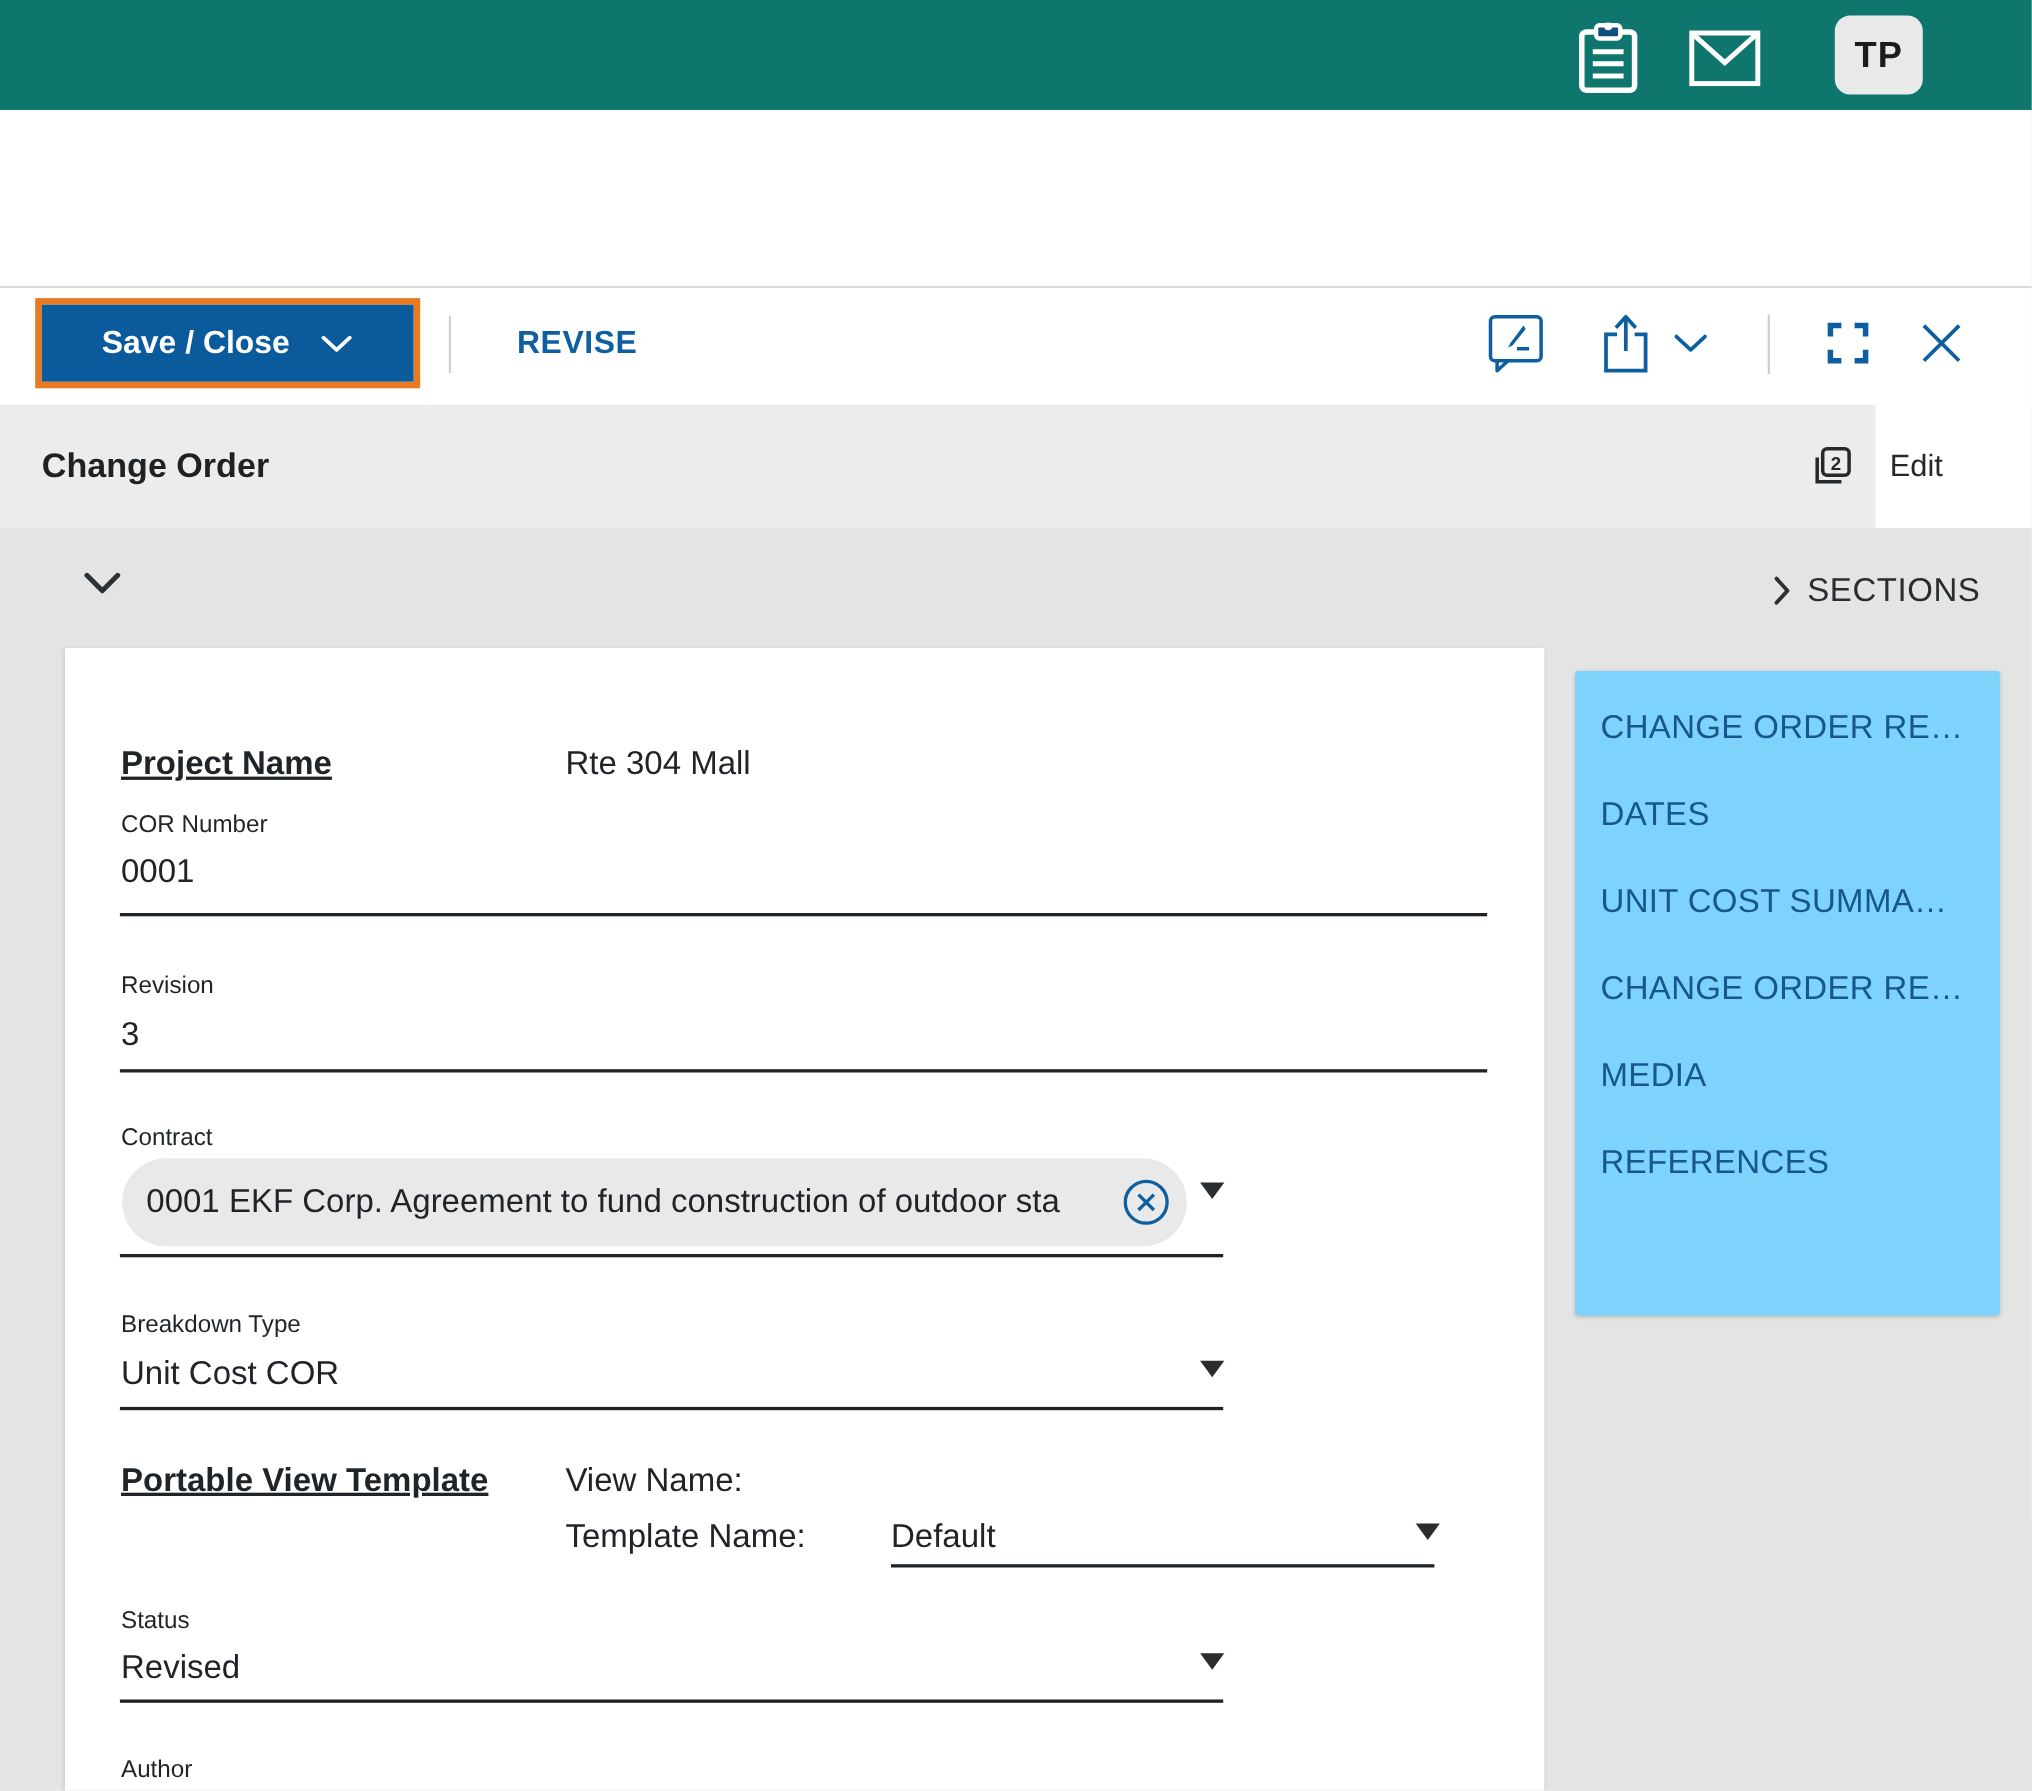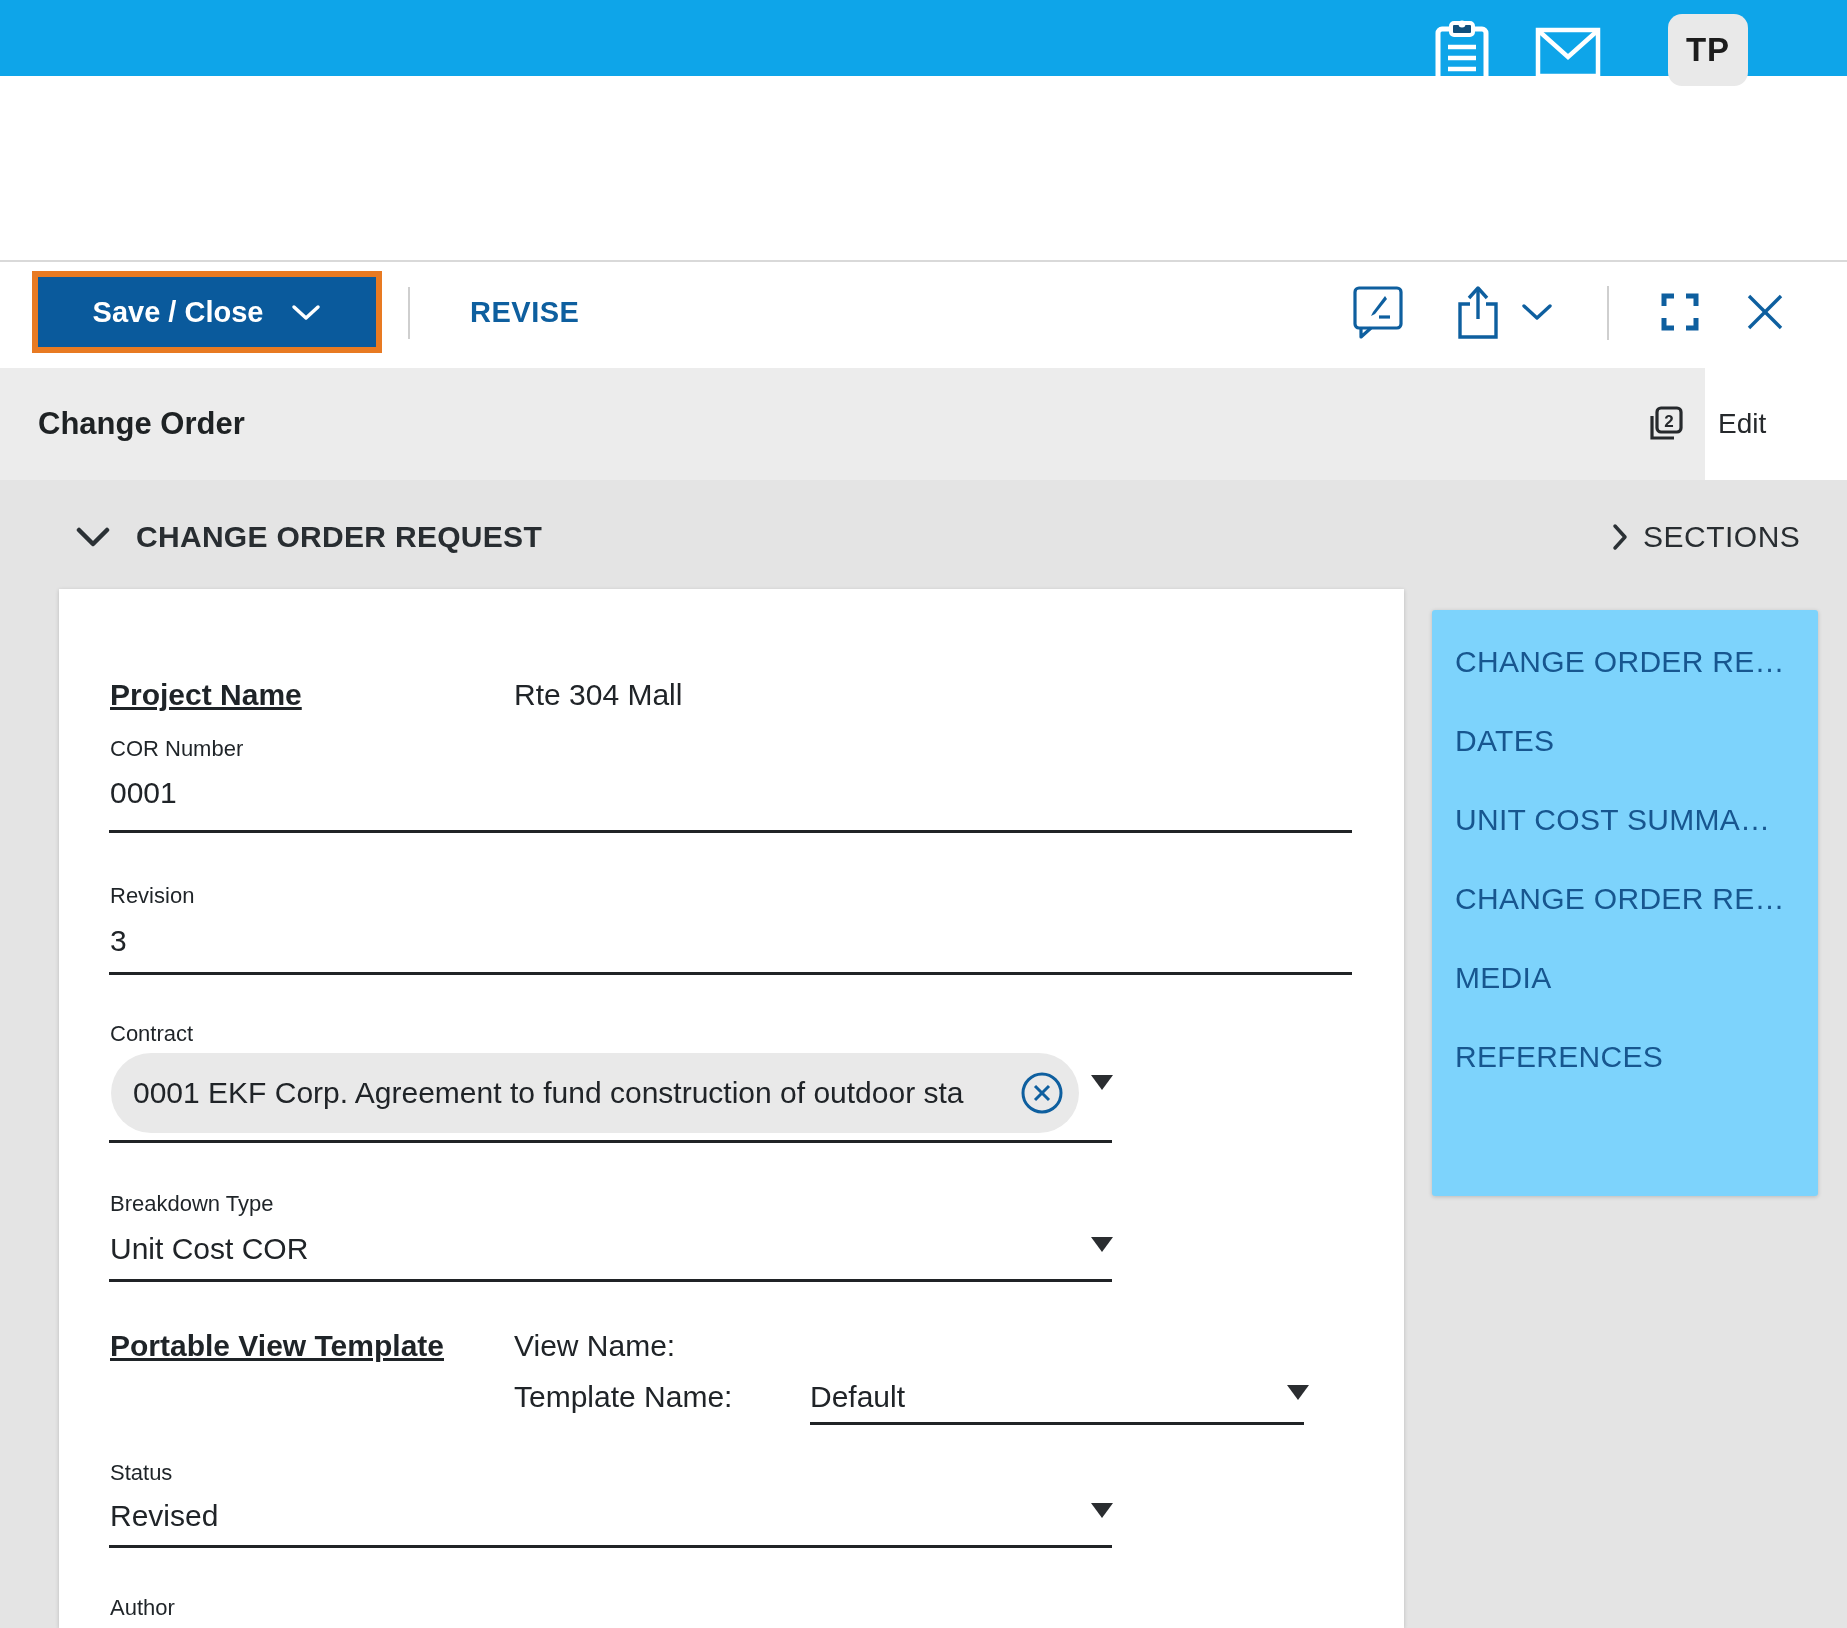--- a/index.html
+++ b/index.html
@@ -5,21 +5,21 @@
   * { margin:0; padding:0; box-sizing:border-box; }
   html,body { width:1847px; height:1628px; }
   body {
     font-family:"Liberation Sans", sans-serif;
     background:#ffffff; position:relative; overflow:hidden;
     color:#212529;
   }
   .abs { position:absolute; }
 
   
-  .topbar { left:0; top:0; width:1847px; height:76px; background:#0ea5e9; }
+  .topbar { left:0; top:0; width:1847px; height:100px; background:#0f766e; }
   .topbar-icon { position:absolute; cursor:pointer; }
   .clipboard-icon { left:1434px; top:20px; }
   .mail-icon { left:1535px; top:27px; }
   .avatar { left:1668px; top:14px; width:80px; height:72px; background:#E9E9E9;
     border-radius:14px; display:flex; align-items:center; justify-content:center;
     font-size:33px; font-weight:600; color:#1c1c1c; letter-spacing:1px; }
 
   
   .hairline { left:0; top:260px; width:1847px; height:2px; background:#d9d9d9; }
   .toolbar { left:0; top:262px; width:1847px; height:106px; background:#ffffff; }
@@ -179,21 +179,20 @@
 
 <div class="abs content">
 
   <div class="section-row">
     <div class="section-toggle">
       <span style="display:flex;">
         <svg width="34" height="21" viewBox="0 0 34 21" fill="none">
           <polyline points="3,3 17,17 31,3" stroke="#2b3135" stroke-width="4.5" fill="none" stroke-linecap="round" stroke-linejoin="round"></polyline>
         </svg>
       </span>
-      <span class="section-title">CHANGE ORDER REQUEST</span>
     </div>
     <div class="sections-link">
       <span style="display:flex;">
         <svg width="17" height="28" viewBox="0 0 17 28" fill="none">
           <polyline points="3,3 13,14 3,25" stroke="#2b3135" stroke-width="3.5" fill="none" stroke-linecap="round" stroke-linejoin="round"></polyline>
         </svg>
       </span>
       <span class="sections-label">SECTIONS</span>
     </div>
   </div>

